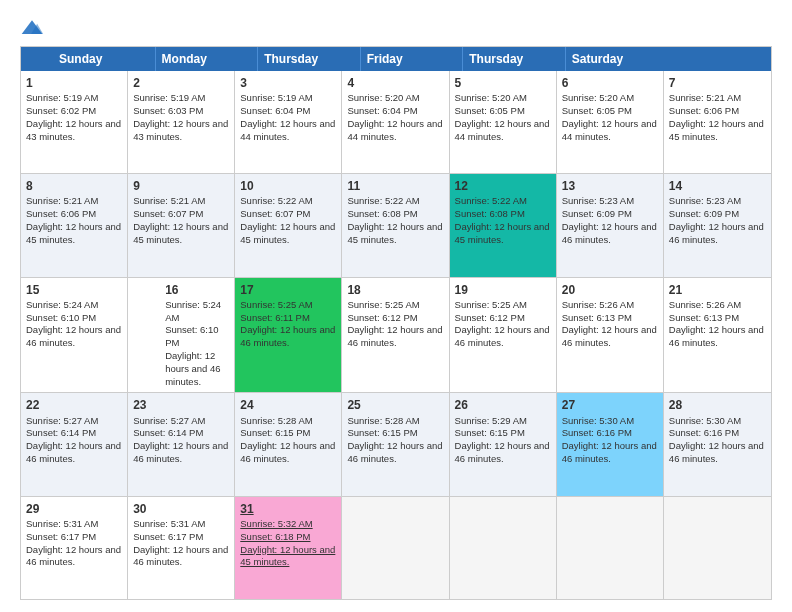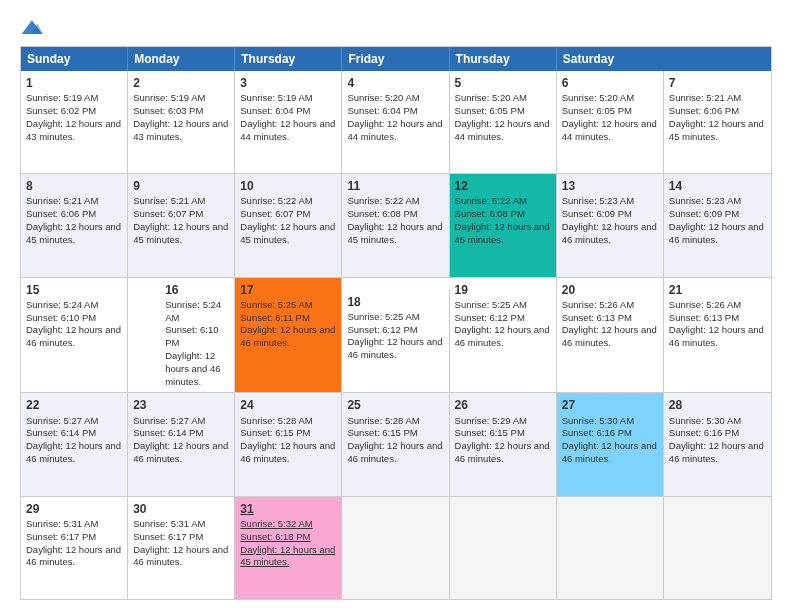--- a/index.html
+++ b/index.html
@@ -63,20 +63,21 @@
     .calendar {
       flex: 1;
       display: flex;
       flex-direction: column;
       border: 1px solid #ccc;
     }
     .cal-header {
       display: grid;
       grid-template-columns: repeat(7, 1fr);
       background: #2a6db5;
+      padding-left: 32px;
     }
     .cal-header-cell {
       color: #fff;
       font-size: 12px;
       font-weight: bold;
       padding: 5px 6px;
       text-align: left;
       border-right: 1px solid #4a8dd5;
     }
     .cal-header-cell:last-child { border-right: none; }
@@ -158,22 +159,22 @@
           <div class="cal-cell alt" style="background: rgb(238, 242, 248);"><span class="day-num">9</span><span>Sunrise: 5:21 AM</span><br><span>Sunset: 6:07 PM</span><br><span>Daylight: 12 hours and 45 minutes.</span></div>
           <div class="cal-cell alt" style="background: rgb(238, 242, 248);"><span class="day-num">10</span><span>Sunrise: 5:22 AM</span><br><span>Sunset: 6:07 PM</span><br><span>Daylight: 12 hours and 45 minutes.</span></div>
           <div class="cal-cell alt" style="background: rgb(238, 242, 248);"><span class="day-num">11</span><span>Sunrise: 5:22 AM</span><br><span>Sunset: 6:08 PM</span><br><span>Daylight: 12 hours and 45 minutes.</span></div>
           <div class="cal-cell alt" style="background: #14b8a6;"><span class="day-num">12</span><span>Sunrise: 5:22 AM</span><br><span>Sunset: 6:08 PM</span><br><span>Daylight: 12 hours and 45 minutes.</span></div>
           <div class="cal-cell alt" style="background: rgb(238, 242, 248);"><span class="day-num">13</span><span>Sunrise: 5:23 AM</span><br><span>Sunset: 6:09 PM</span><br><span>Daylight: 12 hours and 46 minutes.</span></div>
           <div class="cal-cell alt" style="background: rgb(238, 242, 248);"><span class="day-num">14</span><span>Sunrise: 5:23 AM</span><br><span>Sunset: 6:09 PM</span><br><span>Daylight: 12 hours and 46 minutes.</span></div>
         </div>
         <div class="cal-row">
           <div class="cal-cell" style="background: rgb(255, 255, 255);"><span class="day-num">15</span><span>Sunrise: 5:24 AM</span><br><span>Sunset: 6:10 PM</span><br><span>Daylight: 12 hours and 46 minutes.</span></div>
           <div class="cal-cell" style="background: rgb(255, 255, 255); margin-left: 32px;"><span class="day-num">16</span><span>Sunrise: 5:24 AM</span><br><span>Sunset: 6:10 PM</span><br><span>Daylight: 12 hours and 46 minutes.</span></div>
-          <div class="cal-cell" style="background: #f97316;"><span class="day-num">17</span><span>Sunrise: 5:25 AM</span><br><span>Sunset: 6:11 PM</span><br><span>Daylight: 12 hours and 46 minutes.</span></div>
-          <div class="cal-cell" style="background: rgb(255, 255, 255); margin-top: 12px;"><span class="day-num">18</span><span>Sunrise: 5:25 AM</span><br><span>Sunset: 6:12 PM</span><br><span>Daylight: 12 hours and 46 minutes.</span></div>
+          <div class="cal-cell" style="background: #22c55e;"><span class="day-num">17</span><span>Sunrise: 5:25 AM</span><br><span>Sunset: 6:11 PM</span><br><span>Daylight: 12 hours and 46 minutes.</span></div>
+          <div class="cal-cell" style="background: rgb(255, 255, 255);"><span class="day-num">18</span><span>Sunrise: 5:25 AM</span><br><span>Sunset: 6:12 PM</span><br><span>Daylight: 12 hours and 46 minutes.</span></div>
           <div class="cal-cell" style="background: rgb(255, 255, 255);"><span class="day-num">19</span><span>Sunrise: 5:25 AM</span><br><span>Sunset: 6:12 PM</span><br><span>Daylight: 12 hours and 46 minutes.</span></div>
           <div class="cal-cell" style="background: rgb(255, 255, 255);"><span class="day-num">20</span><span>Sunrise: 5:26 AM</span><br><span>Sunset: 6:13 PM</span><br><span>Daylight: 12 hours and 46 minutes.</span></div>
           <div class="cal-cell" style="background: rgb(255, 255, 255);"><span class="day-num">21</span><span>Sunrise: 5:26 AM</span><br><span>Sunset: 6:13 PM</span><br><span>Daylight: 12 hours and 46 minutes.</span></div>
         </div>
         <div class="cal-row">
           <div class="cal-cell alt" style="background: rgb(238, 242, 248);"><span class="day-num">22</span><span>Sunrise: 5:27 AM</span><br><span>Sunset: 6:14 PM</span><br><span>Daylight: 12 hours and 46 minutes.</span></div>
           <div class="cal-cell alt" style="background: rgb(238, 242, 248);"><span class="day-num">23</span><span>Sunrise: 5:27 AM</span><br><span>Sunset: 6:14 PM</span><br><span>Daylight: 12 hours and 46 minutes.</span></div>
           <div class="cal-cell alt" style="background: rgb(238, 242, 248);"><span class="day-num">24</span><span>Sunrise: 5:28 AM</span><br><span>Sunset: 6:15 PM</span><br><span>Daylight: 12 hours and 46 minutes.</span></div>
           <div class="cal-cell alt" style="background: rgb(238, 242, 248);"><span class="day-num">25</span><span>Sunrise: 5:28 AM</span><br><span>Sunset: 6:15 PM</span><br><span>Daylight: 12 hours and 46 minutes.</span></div>
           <div class="cal-cell alt" style="background: rgb(238, 242, 248);"><span class="day-num">26</span><span>Sunrise: 5:29 AM</span><br><span>Sunset: 6:15 PM</span><br><span>Daylight: 12 hours and 46 minutes.</span></div>

